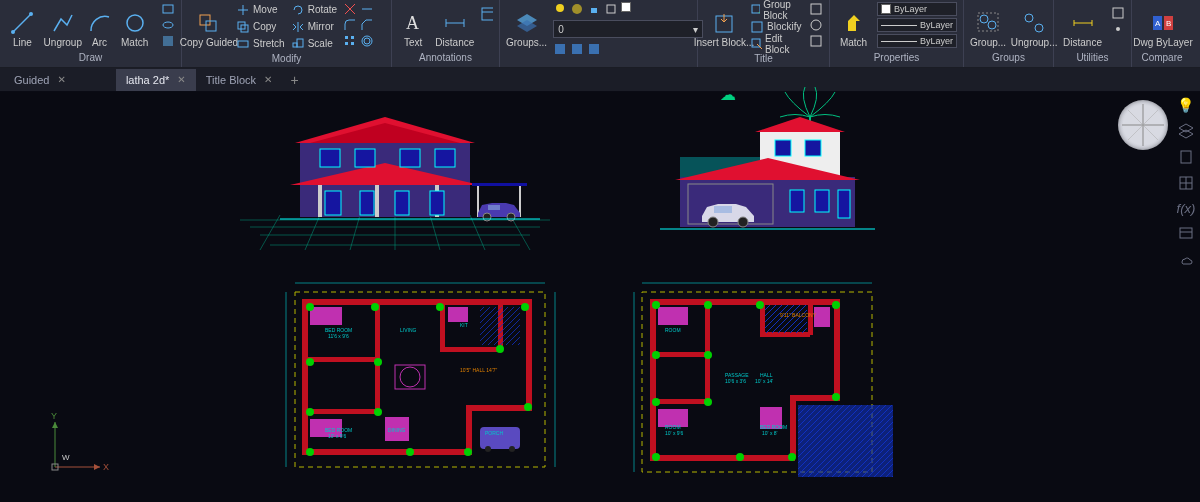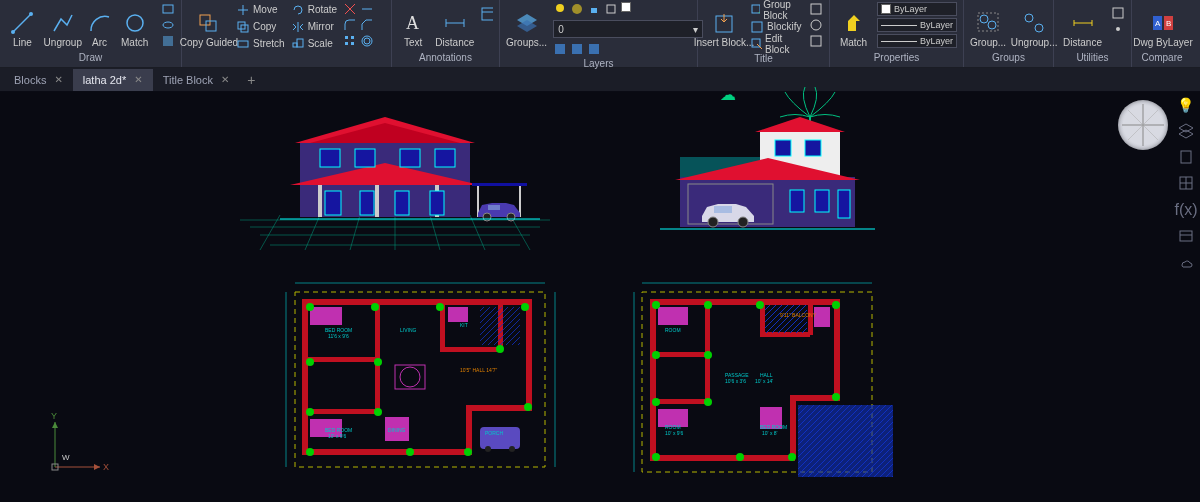--- a/index.html
+++ b/index.html
@@ -111,20 +111,21 @@
       padding: 0 10px;
       height: 22px;
       color: #9ea3b5;
       font-size: 11px;
       gap: 8px;
       cursor: pointer;
     }
     .doc-tab.active {
       background: #3a3d4d;
       color: #e5e7ef;
+      margin-left: 40px;
     }
     .close-x { font-size: 10px; color: #888; }
     .add-tab { color: #888; font-size: 14px; padding: 0 8px; cursor:pointer;}
     
     .canvas {
       position: relative;
       width: 100%;
       height: calc(100% - 92px);
       background: #090a12;
     }
@@ -289,20 +290,21 @@
               <rect x="2" y="8" width="3" height="3" fill="#5ab0f0"></rect>
               <rect x="8" y="8" width="3" height="3" fill="#5ab0f0"></rect>
             </svg>
             <svg class="mini-ico">
               <circle cx="7" cy="7" r="3" stroke="#5ab0f0" fill="none"></circle>
               <circle cx="7" cy="7" r="5" stroke="#5ab0f0" fill="none"></circle>
             </svg>
           </div>
       </div>
     </div>
+    <div class="panel-label">Modify</div>
   </div>
 
   <div class="panel" style="width:108px">
     <div class="panel-content">
       <div class="big-btn">
         <svg class="ico">
             <text x="5" y="18" font-size="18" fill="#e0e0e0" font-family="serif">A</text>
           </svg>
         <span>Text</span>
       </div>
@@ -357,21 +359,20 @@
             </svg>
           <svg class="mini-ico">
               <rect x="2" y="2" width="10" height="10" fill="#3a70b0"></rect>
             </svg>
           <svg class="mini-ico">
               <rect x="2" y="2" width="10" height="10" fill="#3a70b0"></rect>
             </svg>
         </div>
       </div>
     </div>
-    <div class="panel-label">Layers</div>
   </div>
 
   <div class="panel" style="width:132px">
     <div class="panel-content">
       <div class="big-btn" style="width:40px">
         <svg class="ico">
             <rect x="4" y="4" width="16" height="16" stroke="#5ab0f0" fill="none"></rect>
             <line x1="12" y1="2" x2="12" y2="10" stroke="#f0a050"></line>
             <path d="M9,7 L12,10 L15,7" stroke="#f0a050" fill="none"></path>
           </svg>
@@ -493,21 +494,21 @@
           </svg>
         <span style="line-height:10px">Dwg ByLayer</span>
       </div>
     </div>
     <div class="panel-label">Compare</div>
   </div>
 </div>
 
 <div class="doc-tabs">
   <div class="doc-tab">
-      <span>Blocks</span>
+      <span>Guided</span>
       <span class="close-x">✕</span>
     </div>
   <div class="doc-tab active">
       <span>latha 2d*</span>
       <span class="close-x">✕</span>
     </div>
   <div class="doc-tab">
       <span>Title Block</span>
       <span class="close-x">✕</span>
     </div>
@@ -531,21 +532,21 @@
         <path d="M8,1 L15,5 L8,9 L1,5 Z M8,7 L15,11 L8,15 L1,11 Z" stroke="#6a6e82" fill="none"></path>
       </svg>
     <svg class="tool" width="16" height="16">
         <rect x="3" y="2" width="10" height="12" stroke="#6a6e82" fill="none"></rect>
       </svg>
     <svg class="tool" width="16" height="16">
         <rect x="2" y="2" width="12" height="12" stroke="#6a6e82" fill="none"></rect>
         <line x1="2" y1="8" x2="14" y2="8" stroke="#6a6e82"></line>
         <line x1="8" y1="2" x2="8" y2="14" stroke="#6a6e82"></line>
       </svg>
-    <i class="tool" style="font-size:16px">f(x)</i>
+    <i class="tool" style="font-style:italic;font-size:13px">f(x)</i>
     <svg class="tool" width="16" height="16">
         <rect x="2" y="2" width="12" height="10" stroke="#6a6e82" fill="none"></rect>
         <line x1="2" y1="6" x2="14" y2="6" stroke="#6a6e82"></line>
       </svg>
     <svg class="tool" width="16" height="16">
         <path d="M4,10 A3,3 0 0,1 7,7 A3,3 0 0,1 12,8 A2,2 0 0,1 12,12 L5,12 A2,2 0 0,1 4,10" stroke="#6a6e82" fill="none"></path>
       </svg>
   </div>
 
   <div class="ucs">

